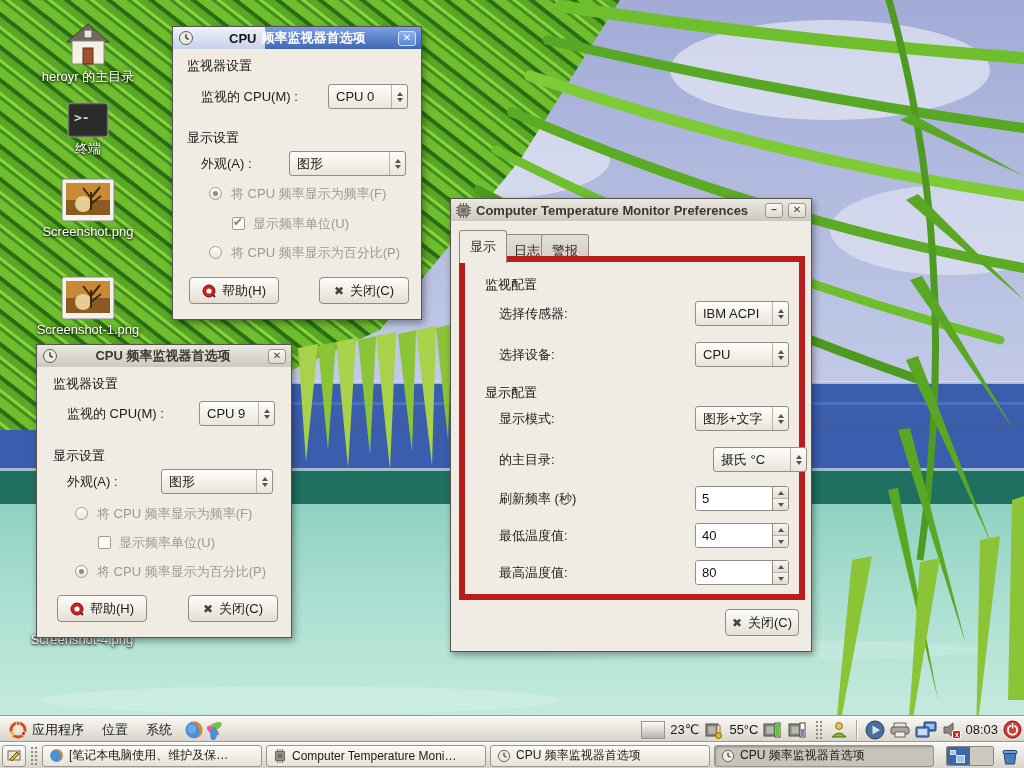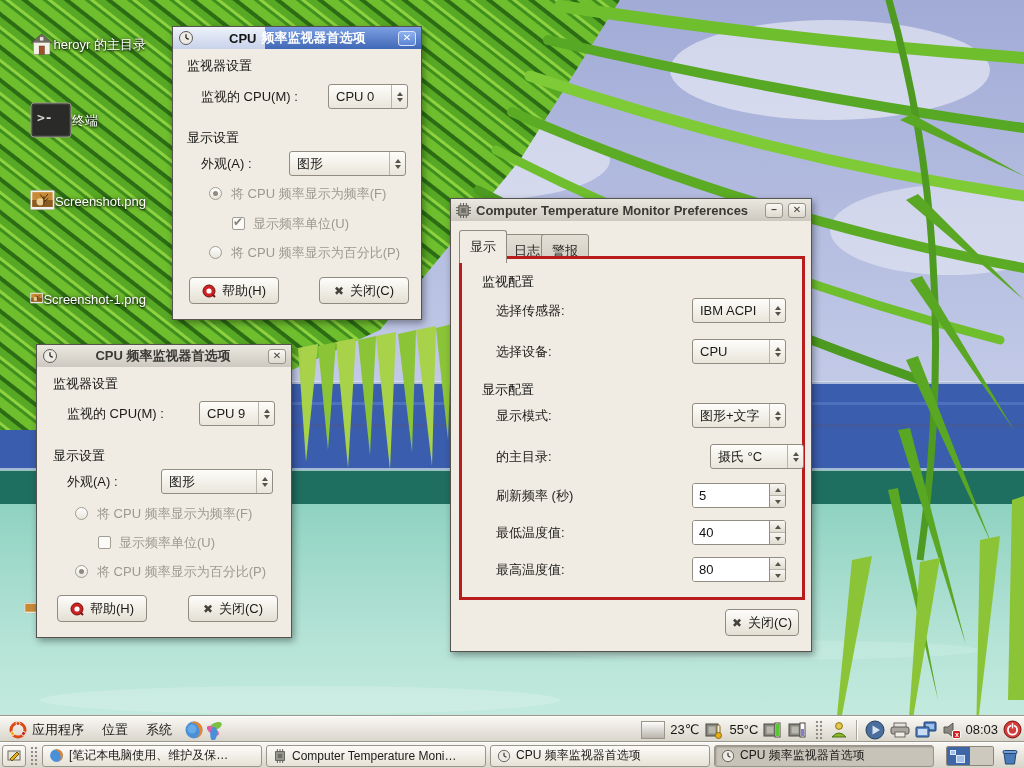--- a/index.html
+++ b/index.html
@@ -1,21 +1,21 @@
 <!DOCTYPE html>
 <html><head>
 <meta charset="utf-8">
 <style>
   *{margin:0;padding:0;box-sizing:border-box}
   html,body{width:1024px;height:768px;overflow:hidden}
   body{position:relative;font-family:"Liberation Sans","DejaVu Sans",sans-serif;font-size:13px;background:#9fb0d8}
   svg{display:block}
 
   
-  .dicon{position:absolute;width:116px;display:flex;flex-direction:row;align-items:center;z-index:1;cursor:default}
+  .dicon{position:absolute;width:116px;display:flex;flex-direction:column;align-items:center;z-index:1;cursor:default}
   .dlabel{margin-top:2px;color:#fff;font-size:13px;white-space:nowrap;text-shadow:0 1px 2px rgba(0,0,0,.95),0 0 4px rgba(0,0,0,.7)}
 
   
   .win{position:absolute;background:#f0ece3;border:1px solid #55534e;box-shadow:2px 3px 7px rgba(0,0,0,.38)}
   .tb{position:relative;height:22px;display:flex;align-items:center;gap:5px;padding:0 5px;font-weight:bold;font-size:13px;overflow:hidden}
   .tb-light{background:linear-gradient(180deg,#eef2fa,#c7d2ea)}
   .tb-gray{background:linear-gradient(180deg,#ebe8e1,#cdc9c0);color:#3a3833}
   .tb-bluezone{position:absolute;left:92px;top:0;right:0;bottom:0;background:linear-gradient(180deg,#7b9fe2,#4168b6)}
   .tb .z{position:relative;z-index:1}
   .tbbtn{width:18px;height:15px;border:1px solid #9a958b;border-radius:3px;background:linear-gradient(#faf8f3,#ddd9cf);
@@ -46,21 +46,21 @@
   .xglyph{font-size:12px;color:#454239;font-weight:bold}
 
   .radio{position:absolute;width:13px;height:13px;border-radius:50%;border:1px solid #a19d92;background:linear-gradient(#fff,#e8e4d9)}
   .radio.on::after{content:"";position:absolute;left:3px;top:3px;width:5px;height:5px;border-radius:50%;background:#8e8a80}
   .chk{position:absolute;width:13px;height:13px;border:1px solid #a19d92;border-radius:2px;background:#fcfbf8}
   .chk.on::after{content:"✔";position:absolute;left:0;top:-3px;font-size:12px;color:#87837a}
 
   .tab{position:absolute;height:23px;padding:16px 10px;display:flex;align-items:center;font-size:13px;color:#2a2926;
        background:linear-gradient(#e3dfd5,#cfcbc1);border:1px solid #8f8b81;border-radius:3px 3px 0 0;z-index:1}
   .tab.act{height:27px;background:#f0ece3;border-bottom:0;z-index:3}
-  .nb{position:absolute;border:3px solid #b91c1c;background:#f0ece3;z-index:2}
+  .nb{position:absolute;border:6px solid #b91c1c;background:#f0ece3;z-index:2}
 
   
   .panel{position:absolute;left:0;width:1024px;height:26px;background:linear-gradient(180deg,#f9f7f3,#d8d4ca);
          border-top:1px solid #fff;box-shadow:0 -1px 0 #9a968c;display:flex;align-items:center;font-size:13px;color:#1c1b18;z-index:20}
   .menuitem{padding:4px 9px;height:100%;display:flex;align-items:center}
   .tray{margin-left:auto;display:flex;align-items:center;gap:5px;padding-right:2px}
   .traytext{font-size:13px;color:#161511;white-space:nowrap}
   .vsep{width:1px;height:20px;background:#a9a59b;margin:0 3px;box-shadow:1px 0 0 #fff}
   .handle{width:8px;height:20px;background-image:radial-gradient(circle at 2px 2px,#918d82 1px,transparent 1.6px);background-size:4px 4px;margin:0 2px}
   .task{height:22px;margin:16px 2px;border:1px solid #9a968c;border-radius:3px;background:linear-gradient(#fcfbf8,#e6e2d7);

